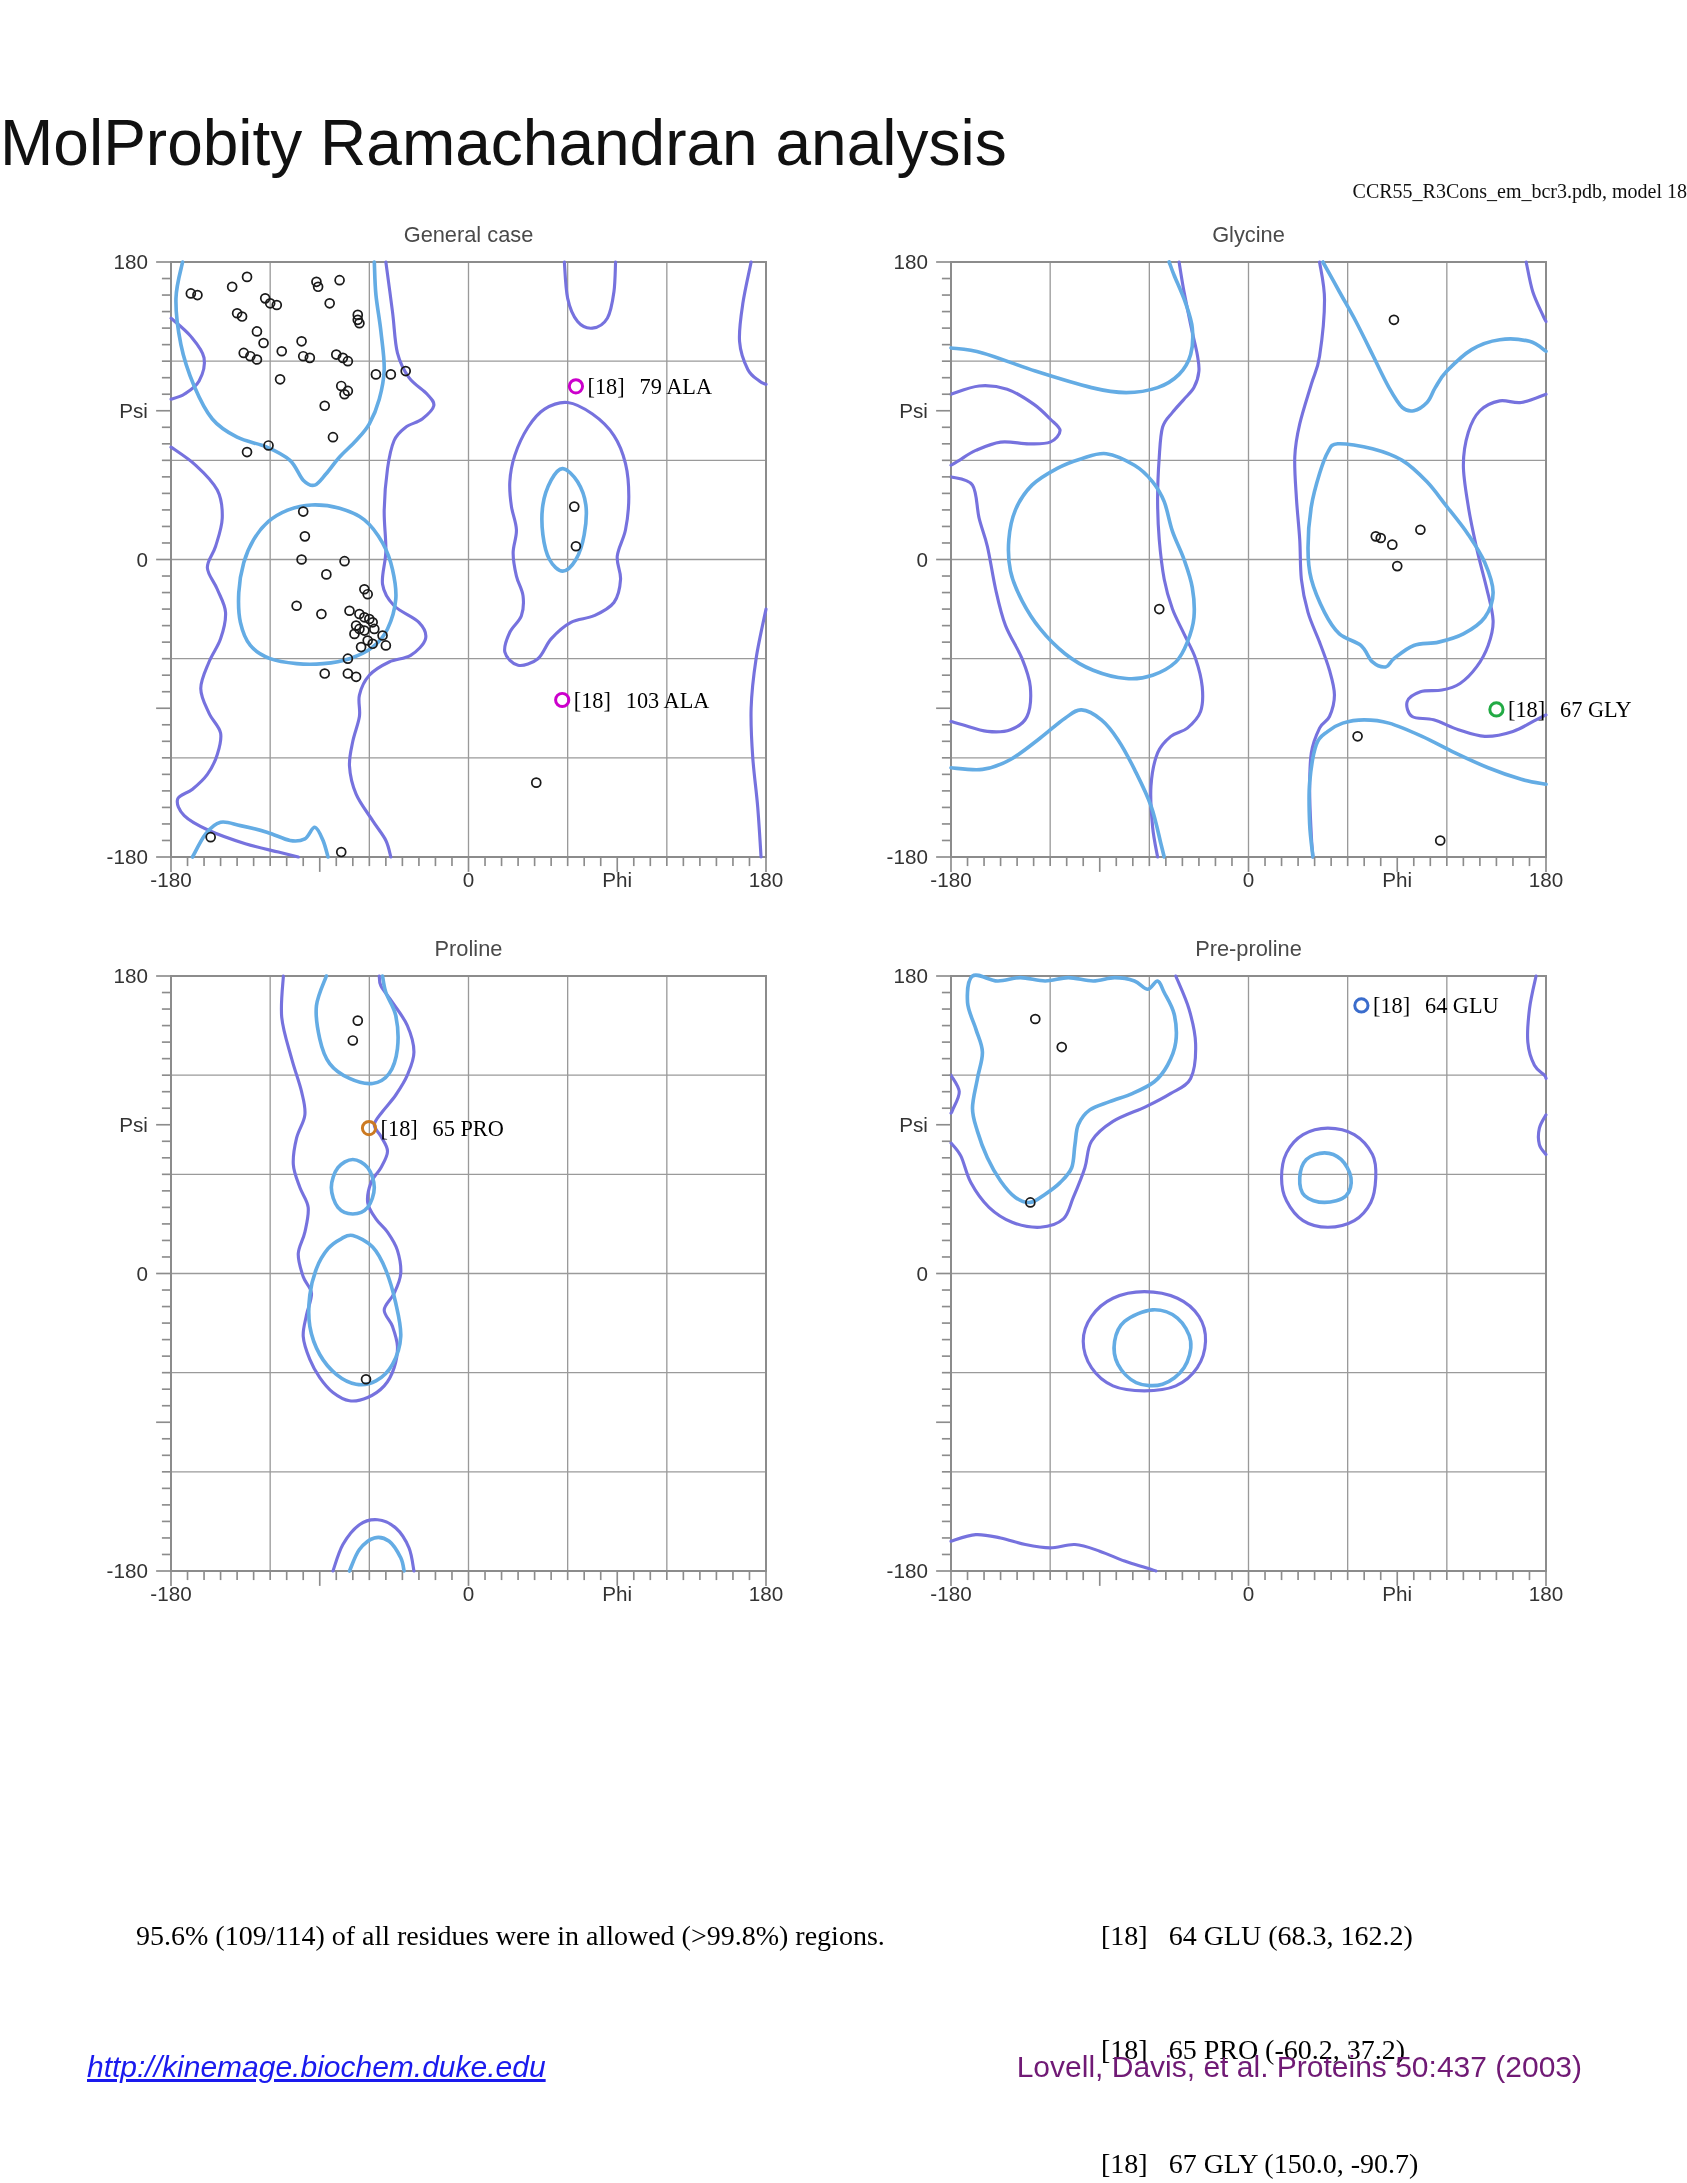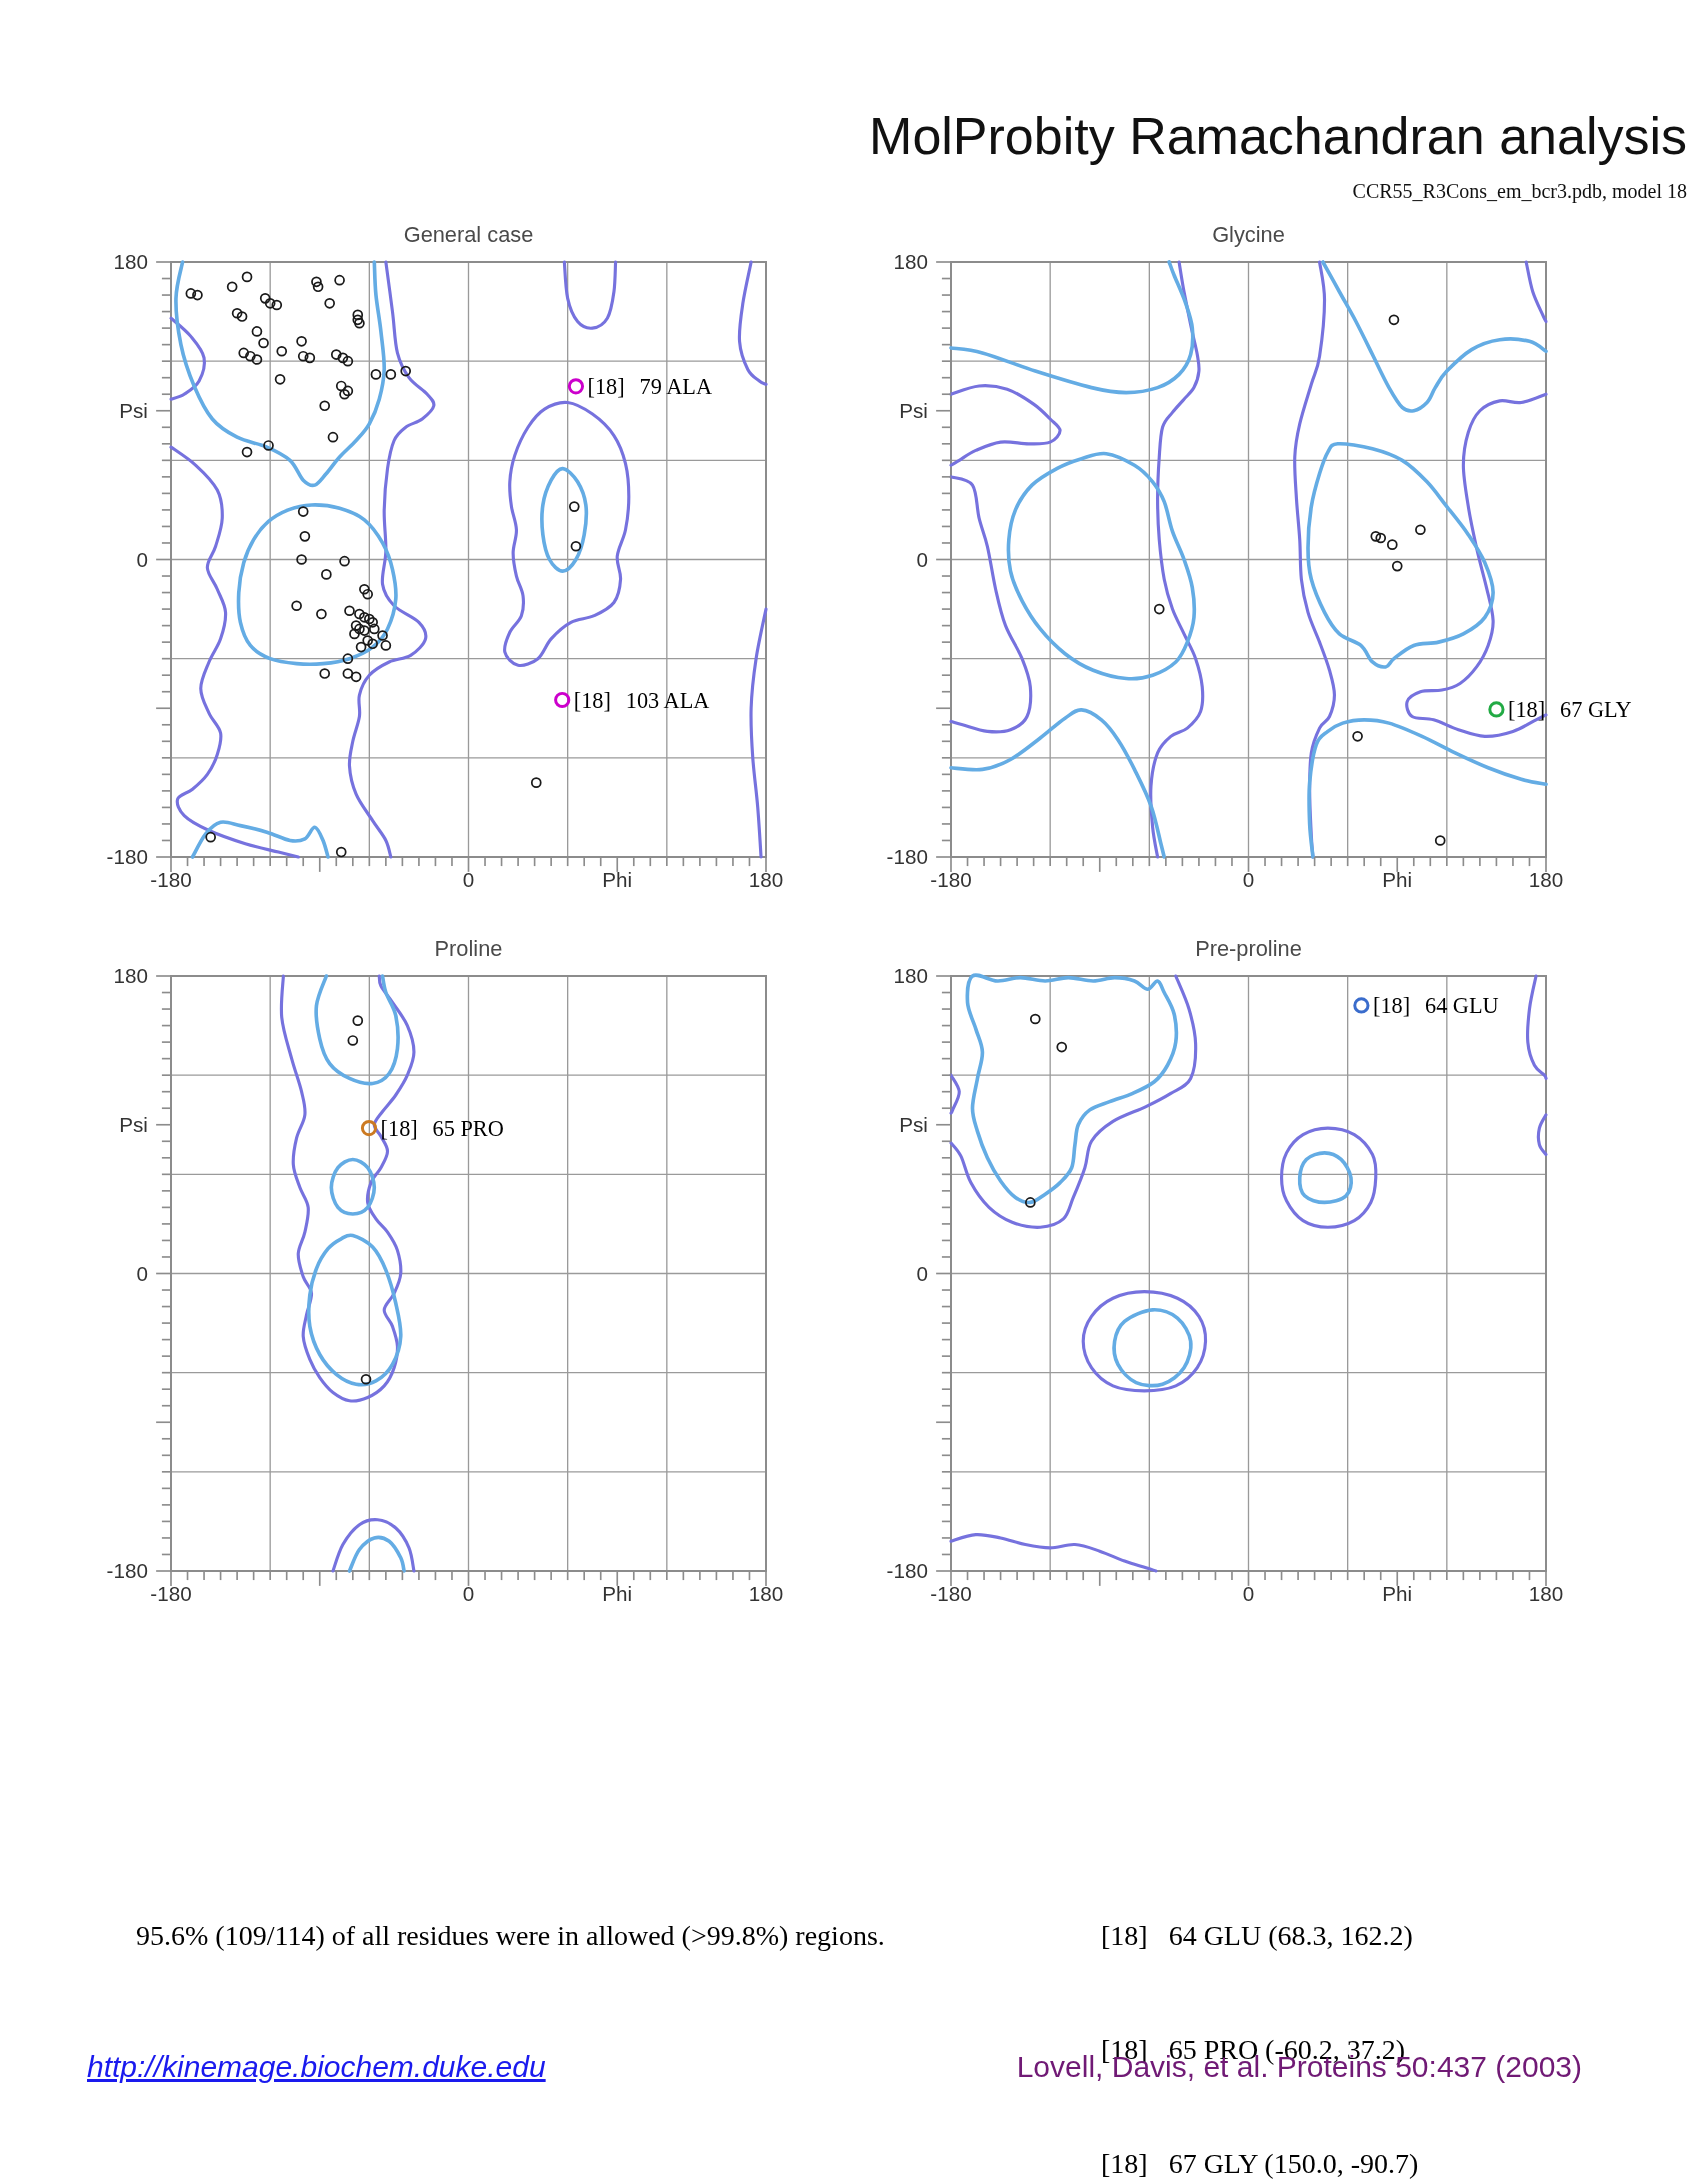--- a/index.html
+++ b/index.html
@@ -1,19 +1,19 @@
 <!DOCTYPE html>
 <html style="font-size:10.6px"><head>
 <meta charset="utf-8">
 <style>
   html,body{margin:0;padding:0;background:#fff;}
   .page{position:relative;width:1687px;height:2183px;background:#ffffff;overflow:hidden;
         font-family:"Liberation Sans",sans-serif;}
-  .title{position:absolute;top:106px;left:0;width:1687px;text-align:right;
-         font-size:52px;color:#111;letter-spacing:0px;}
+  .title{position:absolute;top:106px;left:0;width:1687px;text-align:left;
+         font-size:64px;color:#111;letter-spacing:0px;}
   .subtitle{position:absolute;top:180px;left:0;width:1687px;text-align:right;
             font-family:"Liberation Serif",serif;font-size:20px;color:#111;}
   .plot{position:absolute;width:595px;height:595px;}
   .plot svg{overflow:visible;}
   .pos-0{left:171px;top:262px;}
   .pos-1{left:951px;top:262px;}
   .pos-2{left:171px;top:976px;}
   .pos-3{left:951px;top:976px;}
   .stats{position:absolute;left:136px;top:1841px;font-family:"Liberation Serif",serif;
          font-size:28px;color:#000;white-space:pre;line-height:38px;}

